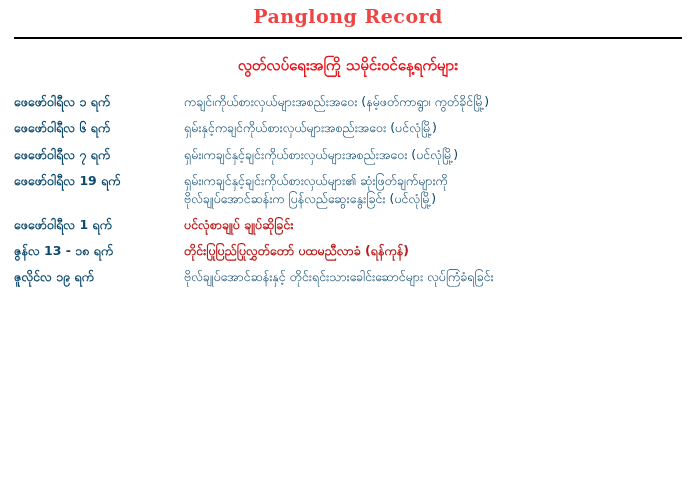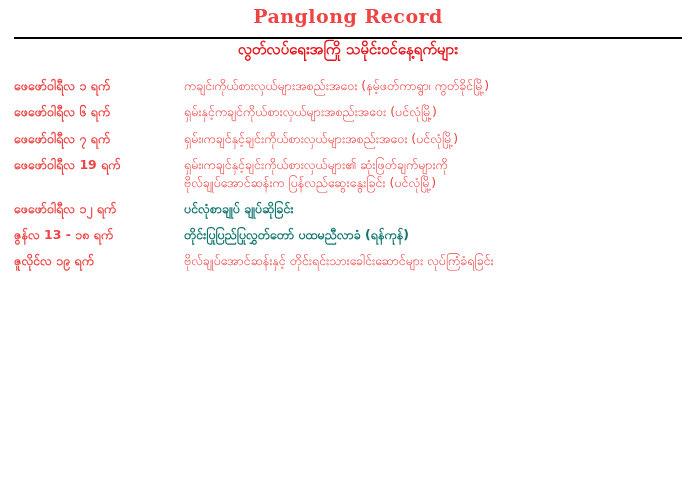--- a/index.html
+++ b/index.html
@@ -34,20 +34,21 @@
   .rule {
     border: 0;
     border-top: 2px solid #000;
     margin: 0 0 0 0;
   }
   .subtitle {
     text-align: center;
     color: #e8141c;
     font-size: 15px;
     font-weight: bold;
+    margin-top: 16px;
     margin-bottom: 14px;
     line-height: 1.35;
   }
   table.events {
     width: 100%;
     border-collapse: collapse;
     table-layout: fixed;
   }
   table.events td {
     vertical-align: top;
@@ -59,22 +60,22 @@
     width: 170px;
     font-weight: bold;
     padding-right: 8px;
     white-space: pre-line;
     text-align: left;
   }
   td.desc-cell {
     padding-left: 4px;
     white-space: pre-line;
   }
-  .black { color: #ef4444; }
-  .red   { color: #0f766e; }
+  .black { color: #0c4a6e; }
+  .red   { color: #b91c1c; }
   .red.bold, .black.bold { font-weight: bold; }
 </style>
 </head>
 <body>
 
 <div class="page">
 
   <div class="doc-title">Panglong Record</div>
 
   <hr class="rule">
@@ -96,21 +97,21 @@
       <tr>
         <td class="date-cell black">ဖေဖော်ဝါရီလ ၇ ရက်</td>
         <td class="desc-cell black">ရှမ်း၊ကချင်နှင့်ချင်းကိုယ်စားလှယ်များအစည်းအဝေး (ပင်လုံမြို့)</td>
       </tr>
       <tr>
         <td class="date-cell black">ဖေဖော်ဝါရီလ 19 ရက်</td>
         <td class="desc-cell black">ရှမ်း၊ကချင်နှင့်ချင်းကိုယ်စားလှယ်များ၏ ဆုံးဖြတ်ချက်များကို
 ဗိုလ်ချုပ်အောင်ဆန်းက ပြန်လည်ဆွေးနွေးခြင်း (ပင်လုံမြို့)</td>
       </tr>
       <tr>
-        <td class="date-cell black">ဖေဖော်ဝါရီလ ၁၂ ရက်</td>
+        <td class="date-cell black">ဖေဖော်ဝါရီလ 1 ရက်</td>
         <td class="desc-cell red bold">ပင်လုံစာချုပ် ချုပ်ဆိုခြင်း</td>
       </tr>
       <tr>
         <td class="date-cell black">ဇွန်လ 13 - ၁၈ ရက်</td>
         <td class="desc-cell red bold">တိုင်းပြုပြည်ပြုလွှတ်တော် ပထမညီလာခံ (ရန်ကုန်)</td>
       </tr>
       <tr>
         <td class="date-cell black">ဇူလိုင်လ ၁၉ ရက်</td>
         <td class="desc-cell black">ဗိုလ်ချုပ်အောင်ဆန်းနှင့် တိုင်းရင်းသားခေါင်းဆောင်များ လုပ်ကြံခံရခြင်း</td>
       </tr>

